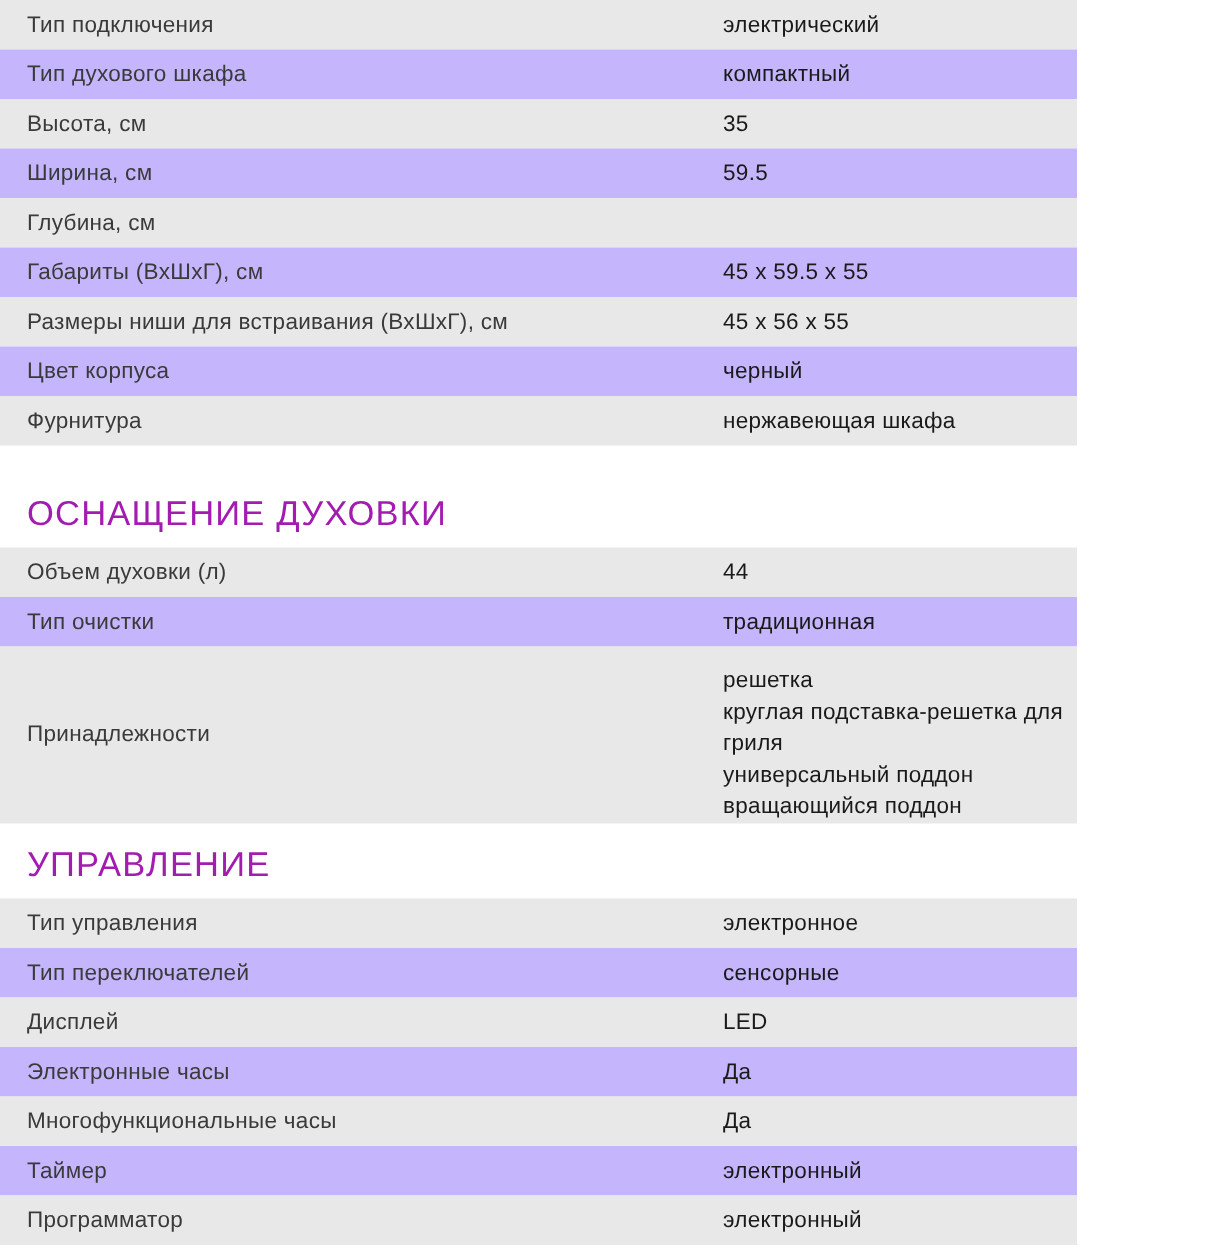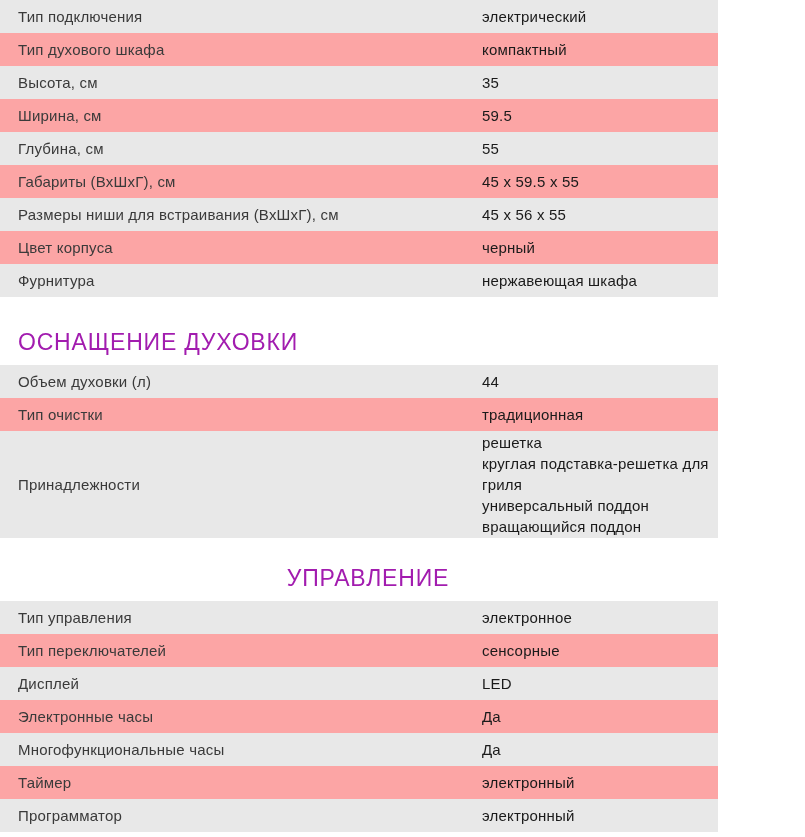--- a/index.html
+++ b/index.html
@@ -8,21 +8,21 @@
     background: #ffffff;
     font-family: "Liberation Sans", sans-serif;
   }
   body { min-height: 837px; }
   .spec-table { width: 718px; }
 
   .spec-row {
     display: flex;
     align-items: center;
     min-height: 33px;
-    background: #fca5a5;
+    background: #c4b5fd;
   }
   .spec-row.alt { background: #e8e8e8; }
 
   .row-label {
     flex: 0 0 482px;
     padding-left: 18px;
     padding-right: 10px;
     font-size: 15px;
     color: #3a3a3a;
     letter-spacing: 0.2px;
@@ -31,31 +31,31 @@
   .row-value {
     flex: 1;
     font-size: 15px;
     font-weight: normal;
     color: #1a1a1a;
     letter-spacing: 0.2px;
     padding-right: 8px;
   }
   .row-value .value-line { line-height: 21px; }
   .spec-row.multi { padding: 0; }
-  .spec-row.multi .row-value { padding-top: 1px; padding-bottom: 1px; }
+  .spec-row.multi .row-value { padding-top: 12px; padding-bottom: 1px; }
 
   .section-header {
     padding: 32px 0 10px 18px;
     font-size: 23px;
     line-height: 26px;
     font-weight: 300;
     color: #a21caf;
     letter-spacing: 0.8px;
   }
-  .section-header.second { padding-top: 27px; text-align: center; }
+  .section-header.second { padding-top: 14px; }
 </style>
 </head>
 <body>
 
 <div class="spec-table">
 
   <div>
     <div class="spec-row alt">
       <div class="row-label">Тип подключения</div>
       <div class="row-value">
@@ -75,23 +75,20 @@
         </div>
     </div>
     <div class="spec-row">
       <div class="row-label">Ширина, см</div>
       <div class="row-value">
           <div class="value-line">59.5</div>
         </div>
     </div>
     <div class="spec-row alt">
       <div class="row-label">Глубина, см</div>
-      <div class="row-value">
-          <div class="value-line">55</div>
-        </div>
     </div>
     <div class="spec-row">
       <div class="row-label">Габариты (ВхШхГ), см</div>
       <div class="row-value">
           <div class="value-line">45 x 59.5 x 55</div>
         </div>
     </div>
     <div class="spec-row alt">
       <div class="row-label">Размеры ниши для встраивания (ВхШхГ), см</div>
       <div class="row-value">

